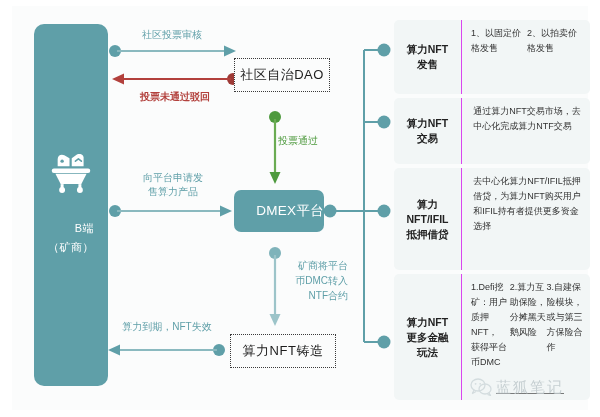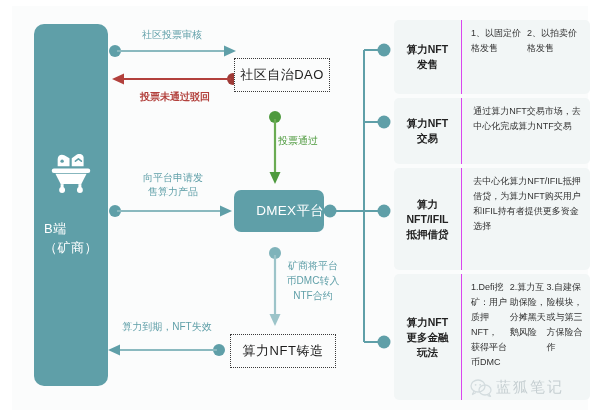--- a/index.html
+++ b/index.html
@@ -40,23 +40,23 @@
     flex-direction: column;
     align-items: center;
     justify-content: center;
   }
   .bside .cart-icon {
     width: 48px;
     height: 40px;
     margin-bottom: 26px;
   }
   .bside .blabel {
-    font-size: 13px;
+    font-size: 11px;
     line-height: 19px;
-    text-align: left;
+    text-align: right;
     letter-spacing: .5px;
   }
 
   
   .txt {
     position: absolute;
     font-size: 10px;
     line-height: 14px;
     text-align: center;
     white-space: pre;
@@ -135,22 +135,23 @@
     color: #333;
     white-space: pre-line;
   }
 
   
   .watermark {
     position: absolute;
     left: 458px;
     top: 372px;
     display: flex;
-    align-items: flex-end;
+    align-items: flex-start;
     opacity: .5;
+    text-decoration: underline;
   }
   .watermark .wm-text {
     font-size: 15px;
     color: #9aa8ae;
     letter-spacing: 2px;
     margin-left: 4px;
   }
 </style>
 </head>
 <body>
@@ -215,21 +216,21 @@
 
     <div class="dmex">
       <span>DMEX平台</span>
     </div>
 
     <svg style="position:absolute; left:256px; top:240px;" width="14" height="82">
       <circle cx="7" cy="7" r="6" fill="#7fb3ba"></circle>
       <line x1="7" y1="9" x2="7" y2="70" stroke="#9cc4c9" stroke-width="2.2"></line>
       <path d="M1.5 68 L7 80 L12.5 68 Z" fill="#9cc4c9"></path>
     </svg>
-    <div class="txt txt-teal" style="left:266px; top:252px; width:70px; text-align:center; line-height:15px;">矿商将平台
+    <div class="txt txt-teal" style="left:266px; top:252px; width:70px; text-align:right; line-height:15px;">矿商将平台
 币DMC转入
 NTF合约</div>
 
     <div class="dashbox" style="left:218px; top:328px; width:104px; height:32px;align-items:center;">
       <span>算力NFT铸造</span>
     </div>
 
     <div class="txt txt-teal" style="left:92px; top:314px; width:126px;">算力到期，NFT失效</div>
 
     <svg style="position:absolute; left:92px; top:337px;" width="122" height="14">

